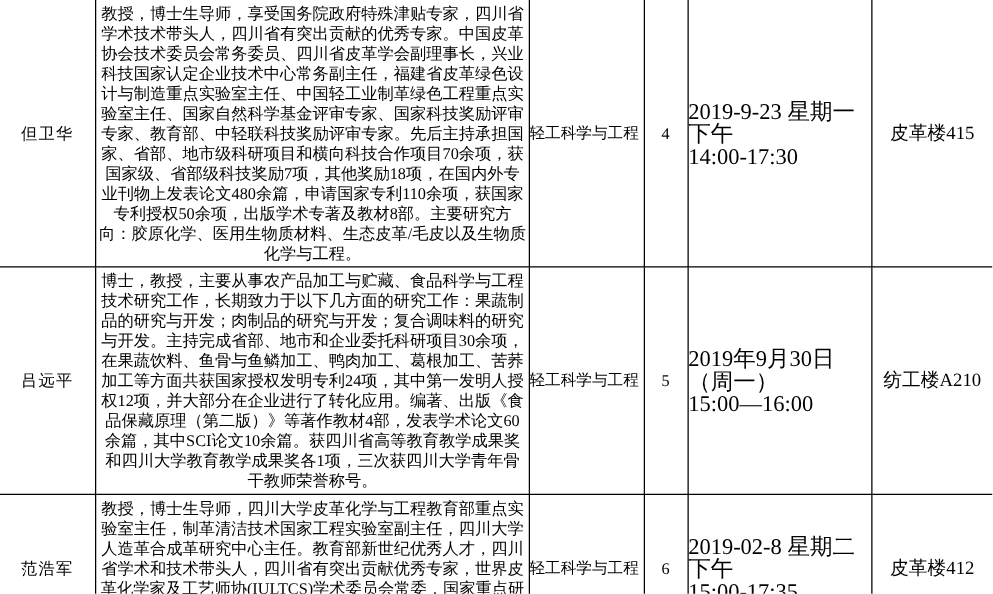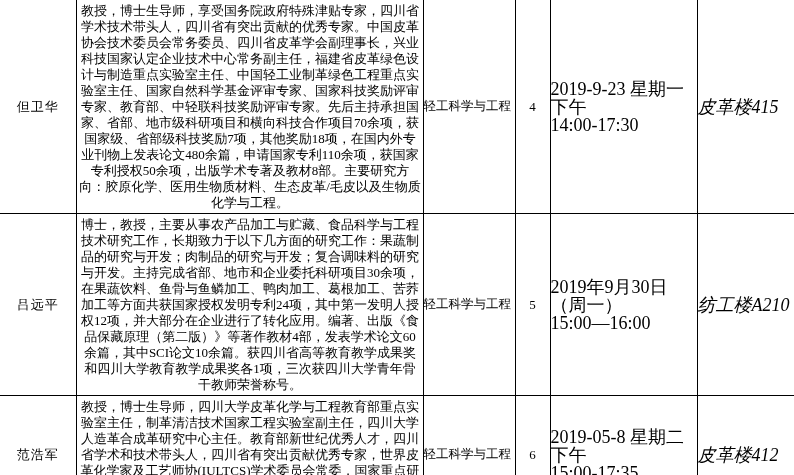--- a/index.html
+++ b/index.html
@@ -58,23 +58,23 @@
   }
   td.time-cell {
     text-align: left;
     vertical-align: middle;
     font-size: 18px;
   }
   td.time-cell .time-line {
     line-height: 18px;
   }
   td.location-cell {
+    text-align: center;
     vertical-align: middle;
-    font-size: 18px;
-    font-style: italic;
+    font-size: 15px;
   }
 </style>
 </head>
 <body>
 
 <table class="schedule">
   <colgroup>
     <col style="width:76px">
     <col style="width:347px">
     <col style="width:92px">
@@ -104,19 +104,19 @@
         <div class="time-line">15:00—16:00</div>
       </td>
       <td class="location-cell last-col">纺工楼A210</td>
     </tr>
     <tr style="height:109px;">
       <td class="name-cell">范浩军</td>
       <td class="bio-cell">教授，博士生导师，四川大学皮革化学与工程教育部重点实验室主任，制革清洁技术国家工程实验室副主任，四川大学人造革合成革研究中心主任。教育部新世纪优秀人才，四川省学术和技术带头人，四川省有突出贡献优秀专家，世界皮革化学家及工艺师协(IULTCS)学术委员会常委，国家重点研发计划项目（2017YFB0308600）首席科学家。获国家、省部级奖励6项，发表SCI论文100多篇。</td>
       <td class="college-cell">轻工科学与工程</td>
       <td class="number-cell">6</td>
       <td class="time-cell">
-        <div class="time-line">2019-05-8 星期二下午</div>
+        <div class="time-line">2019-02-8 星期二下午</div>
         <div class="time-line">15:00-17:35</div>
       </td>
       <td class="location-cell last-col">皮革楼412</td>
     </tr>
   </tbody>
 </table>
 
 </body></html>

